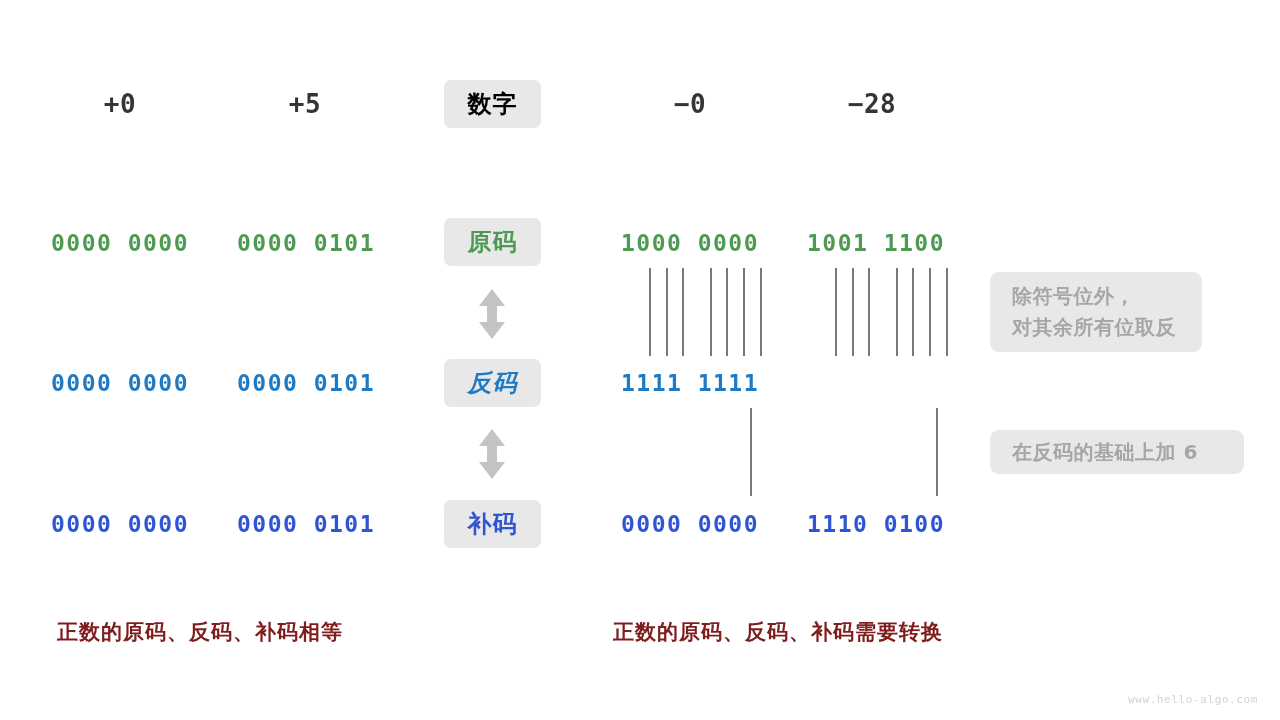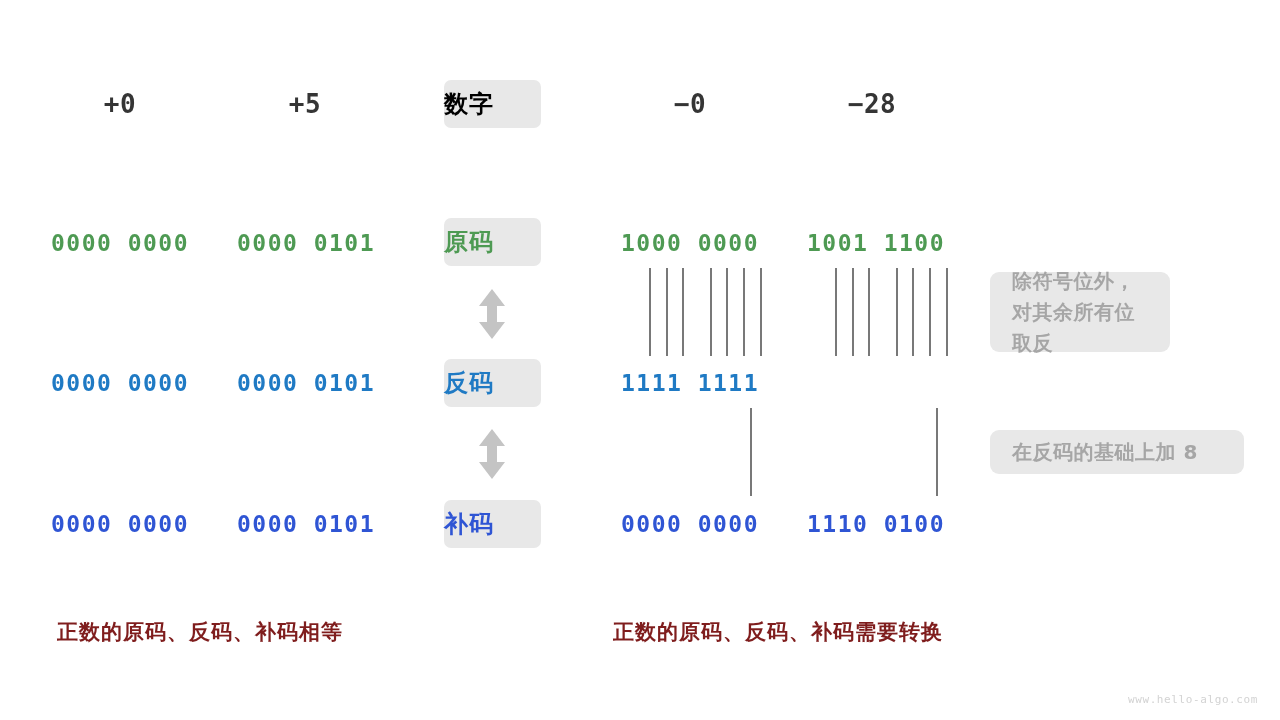--- a/index.html
+++ b/index.html
@@ -40,25 +40,25 @@
 
   
   .chip {
     background: #e8e8e8;
     border-radius: 7px;
     font-size: 24px;
     font-weight: bold;
     line-height: 1;
     display: flex;
     align-items: center;
-    justify-content: flex-start;
+    justify-content: center;
     letter-spacing: 1px;
   }
   .chip-green { color: #4e9a53; }
-  .chip-blue  { color: #1f7ac4; }
+  .chip-blue  { color: #1f7ac4; font-style: italic; }
   .chip-dblue { color: #2f55d4; }
 
   
   .bits {
     font-family: "DejaVu Sans Mono", "Liberation Mono", monospace;
     font-size: 23px;
     font-weight: bold;
     letter-spacing: 1.5px;
   }
   .bits-green { color: #4e9a53; }
@@ -194,27 +194,27 @@
   <div class="connector" style="left:852px;  top:268px; height:88px;"></div>
   <div class="connector" style="left:868px;  top:268px; height:88px;"></div>
   <div class="connector" style="left:896px;  top:268px; height:88px;"></div>
   <div class="connector" style="left:912px;  top:268px; height:88px;"></div>
   <div class="connector" style="left:929px;  top:268px; height:88px;"></div>
   <div class="connector" style="left:946px;  top:268px; height:88px;"></div>
 
   <div class="connector" style="left:750px;  top:408px; height:88px;"></div>
   <div class="connector" style="left:936px;  top:408px; height:88px;"></div>
 
-  <div class="note" style="left:990px; top:272px; width:180px; height:80px;">
+  <div class="note" style="left:990px; top:272px; width:212px; height:80px;">
     <span>除符号位外，</span>
     <span>对其余所有位取反</span>
   </div>
 
   <div class="note" style="left:990px; top:430px; width:254px; height:44px;">
-    <span>在反码的基础上加  8</span>
+    <span>在反码的基础上加  6</span>
   </div>
 
   <div class="caption" style="left:57px;  top:618px;">正数的原码、反码、补码相等</div>
 
   <div class="caption" style="left:613px; top:618px;">正数的原码、反码、补码需要转换</div>
 
   <div class="watermark">www.hello-algo.com</div>
 
 </div>
 

